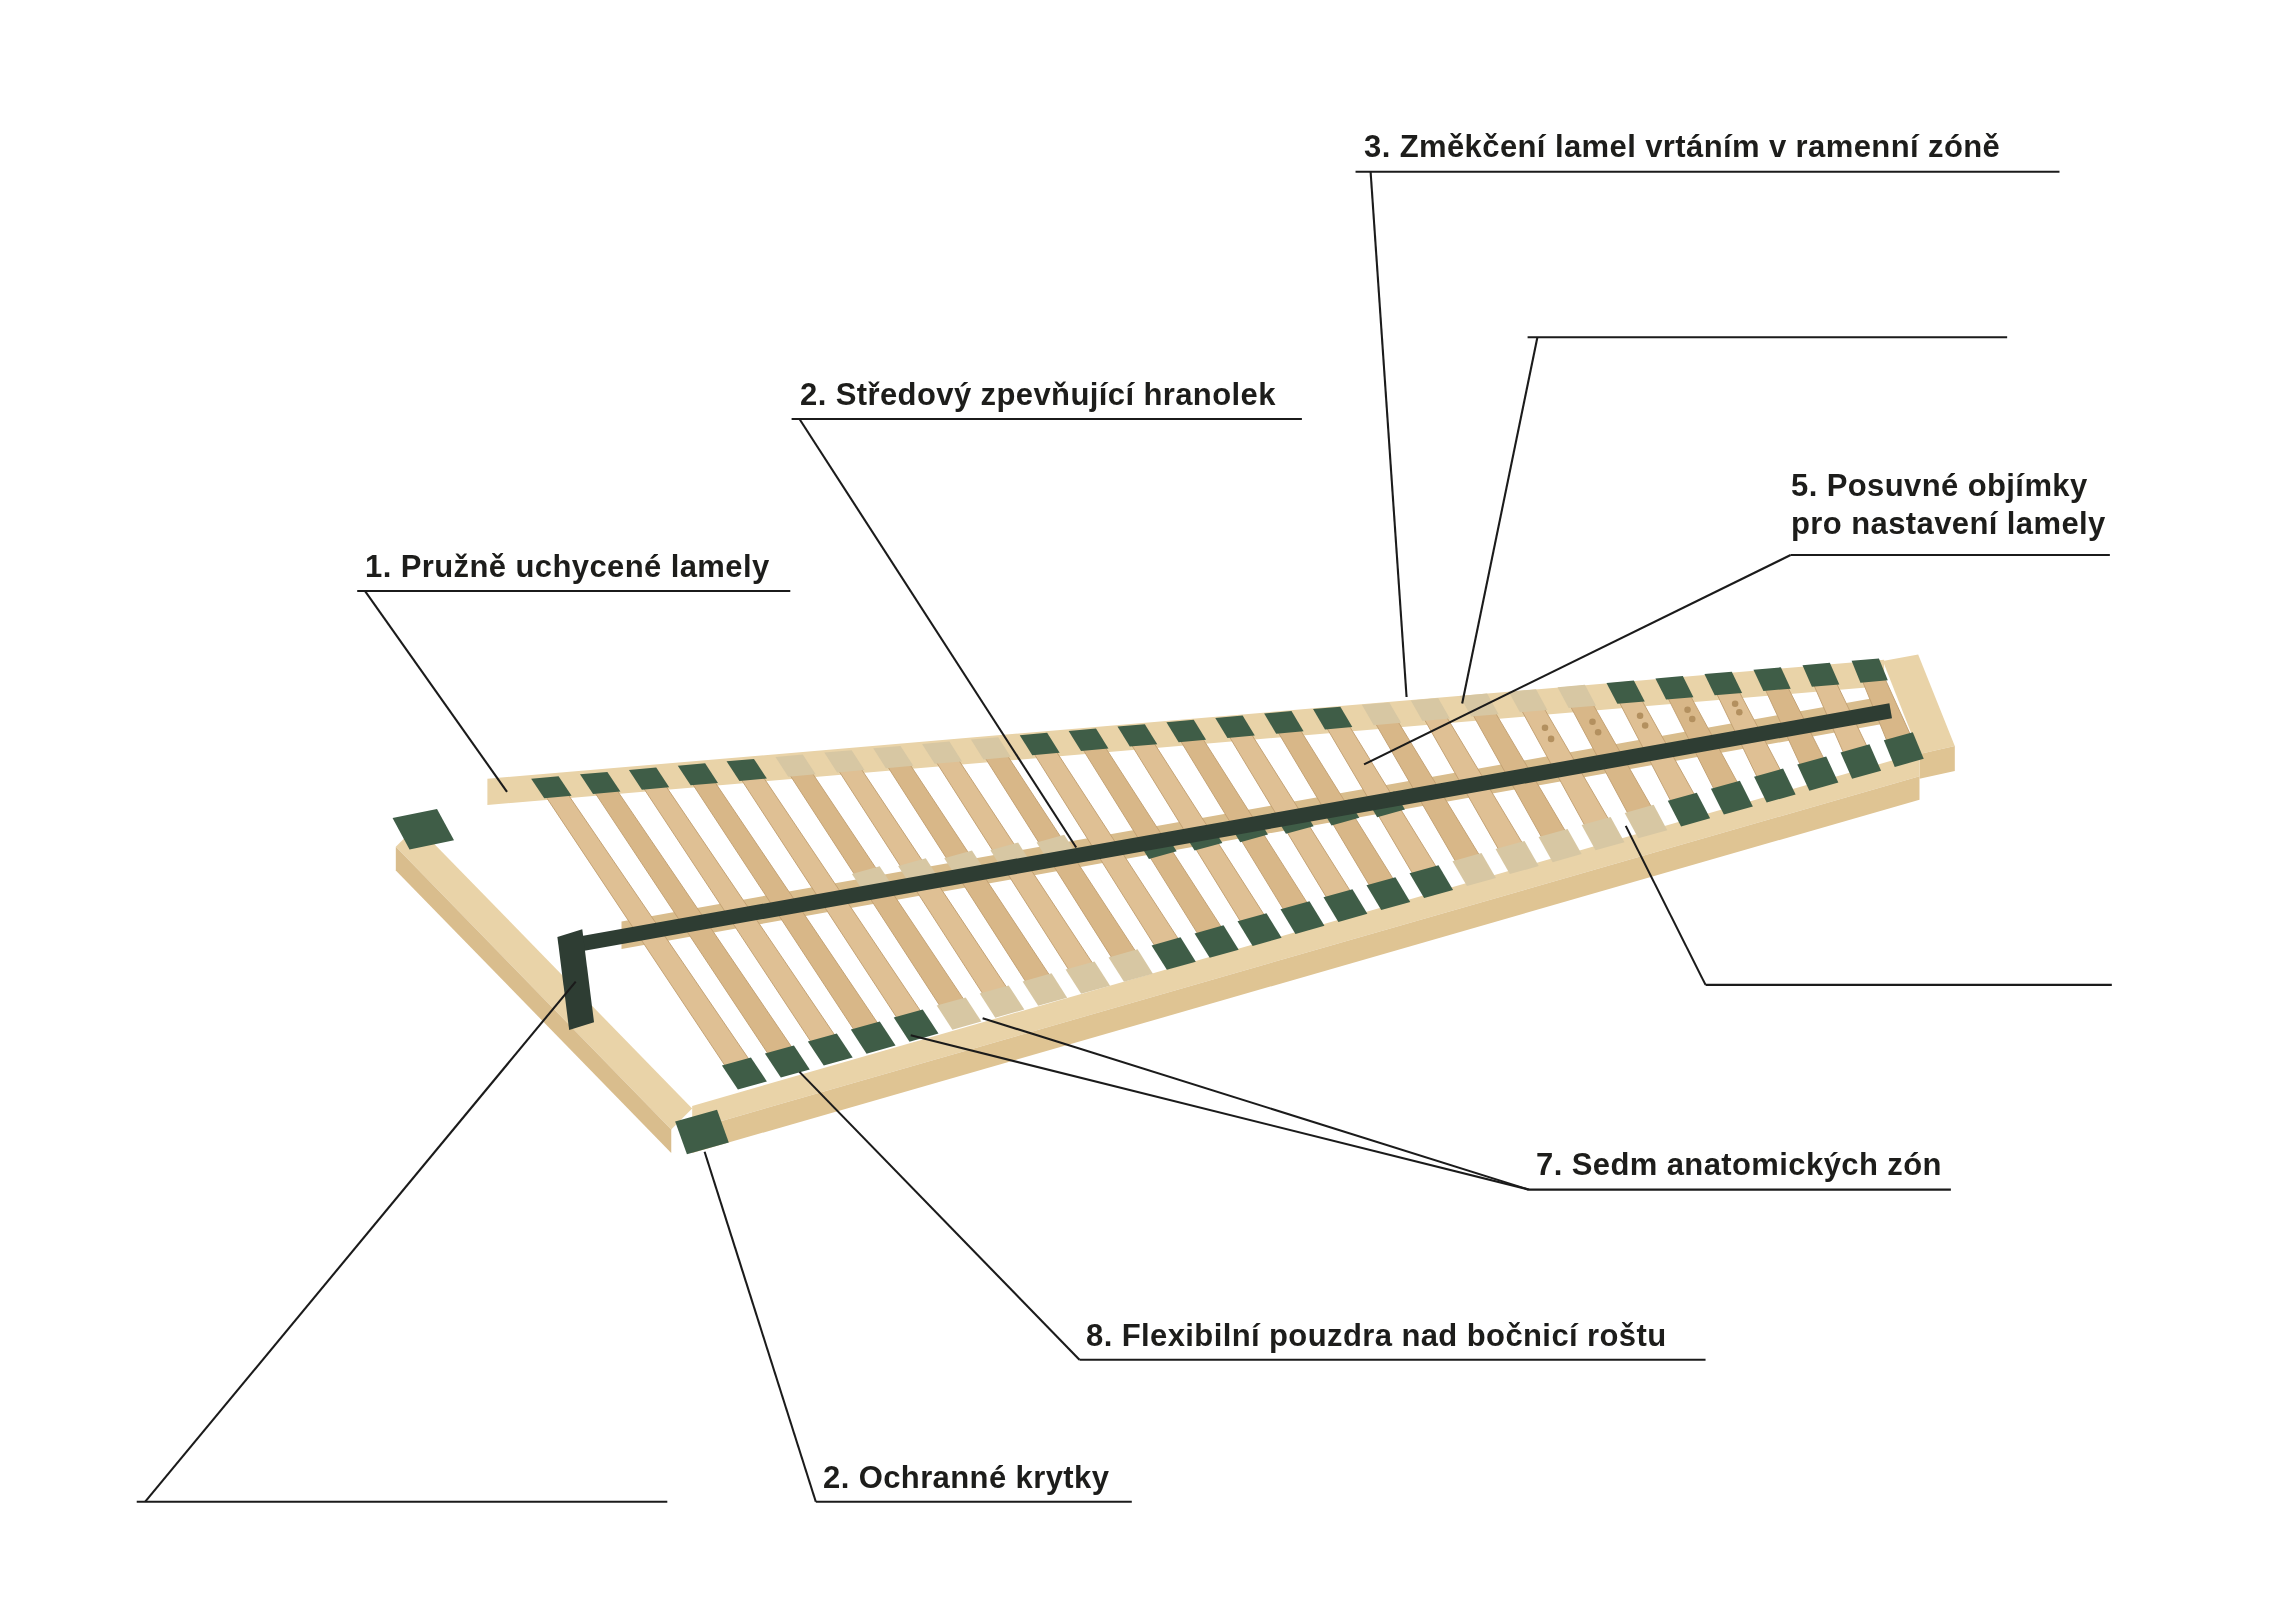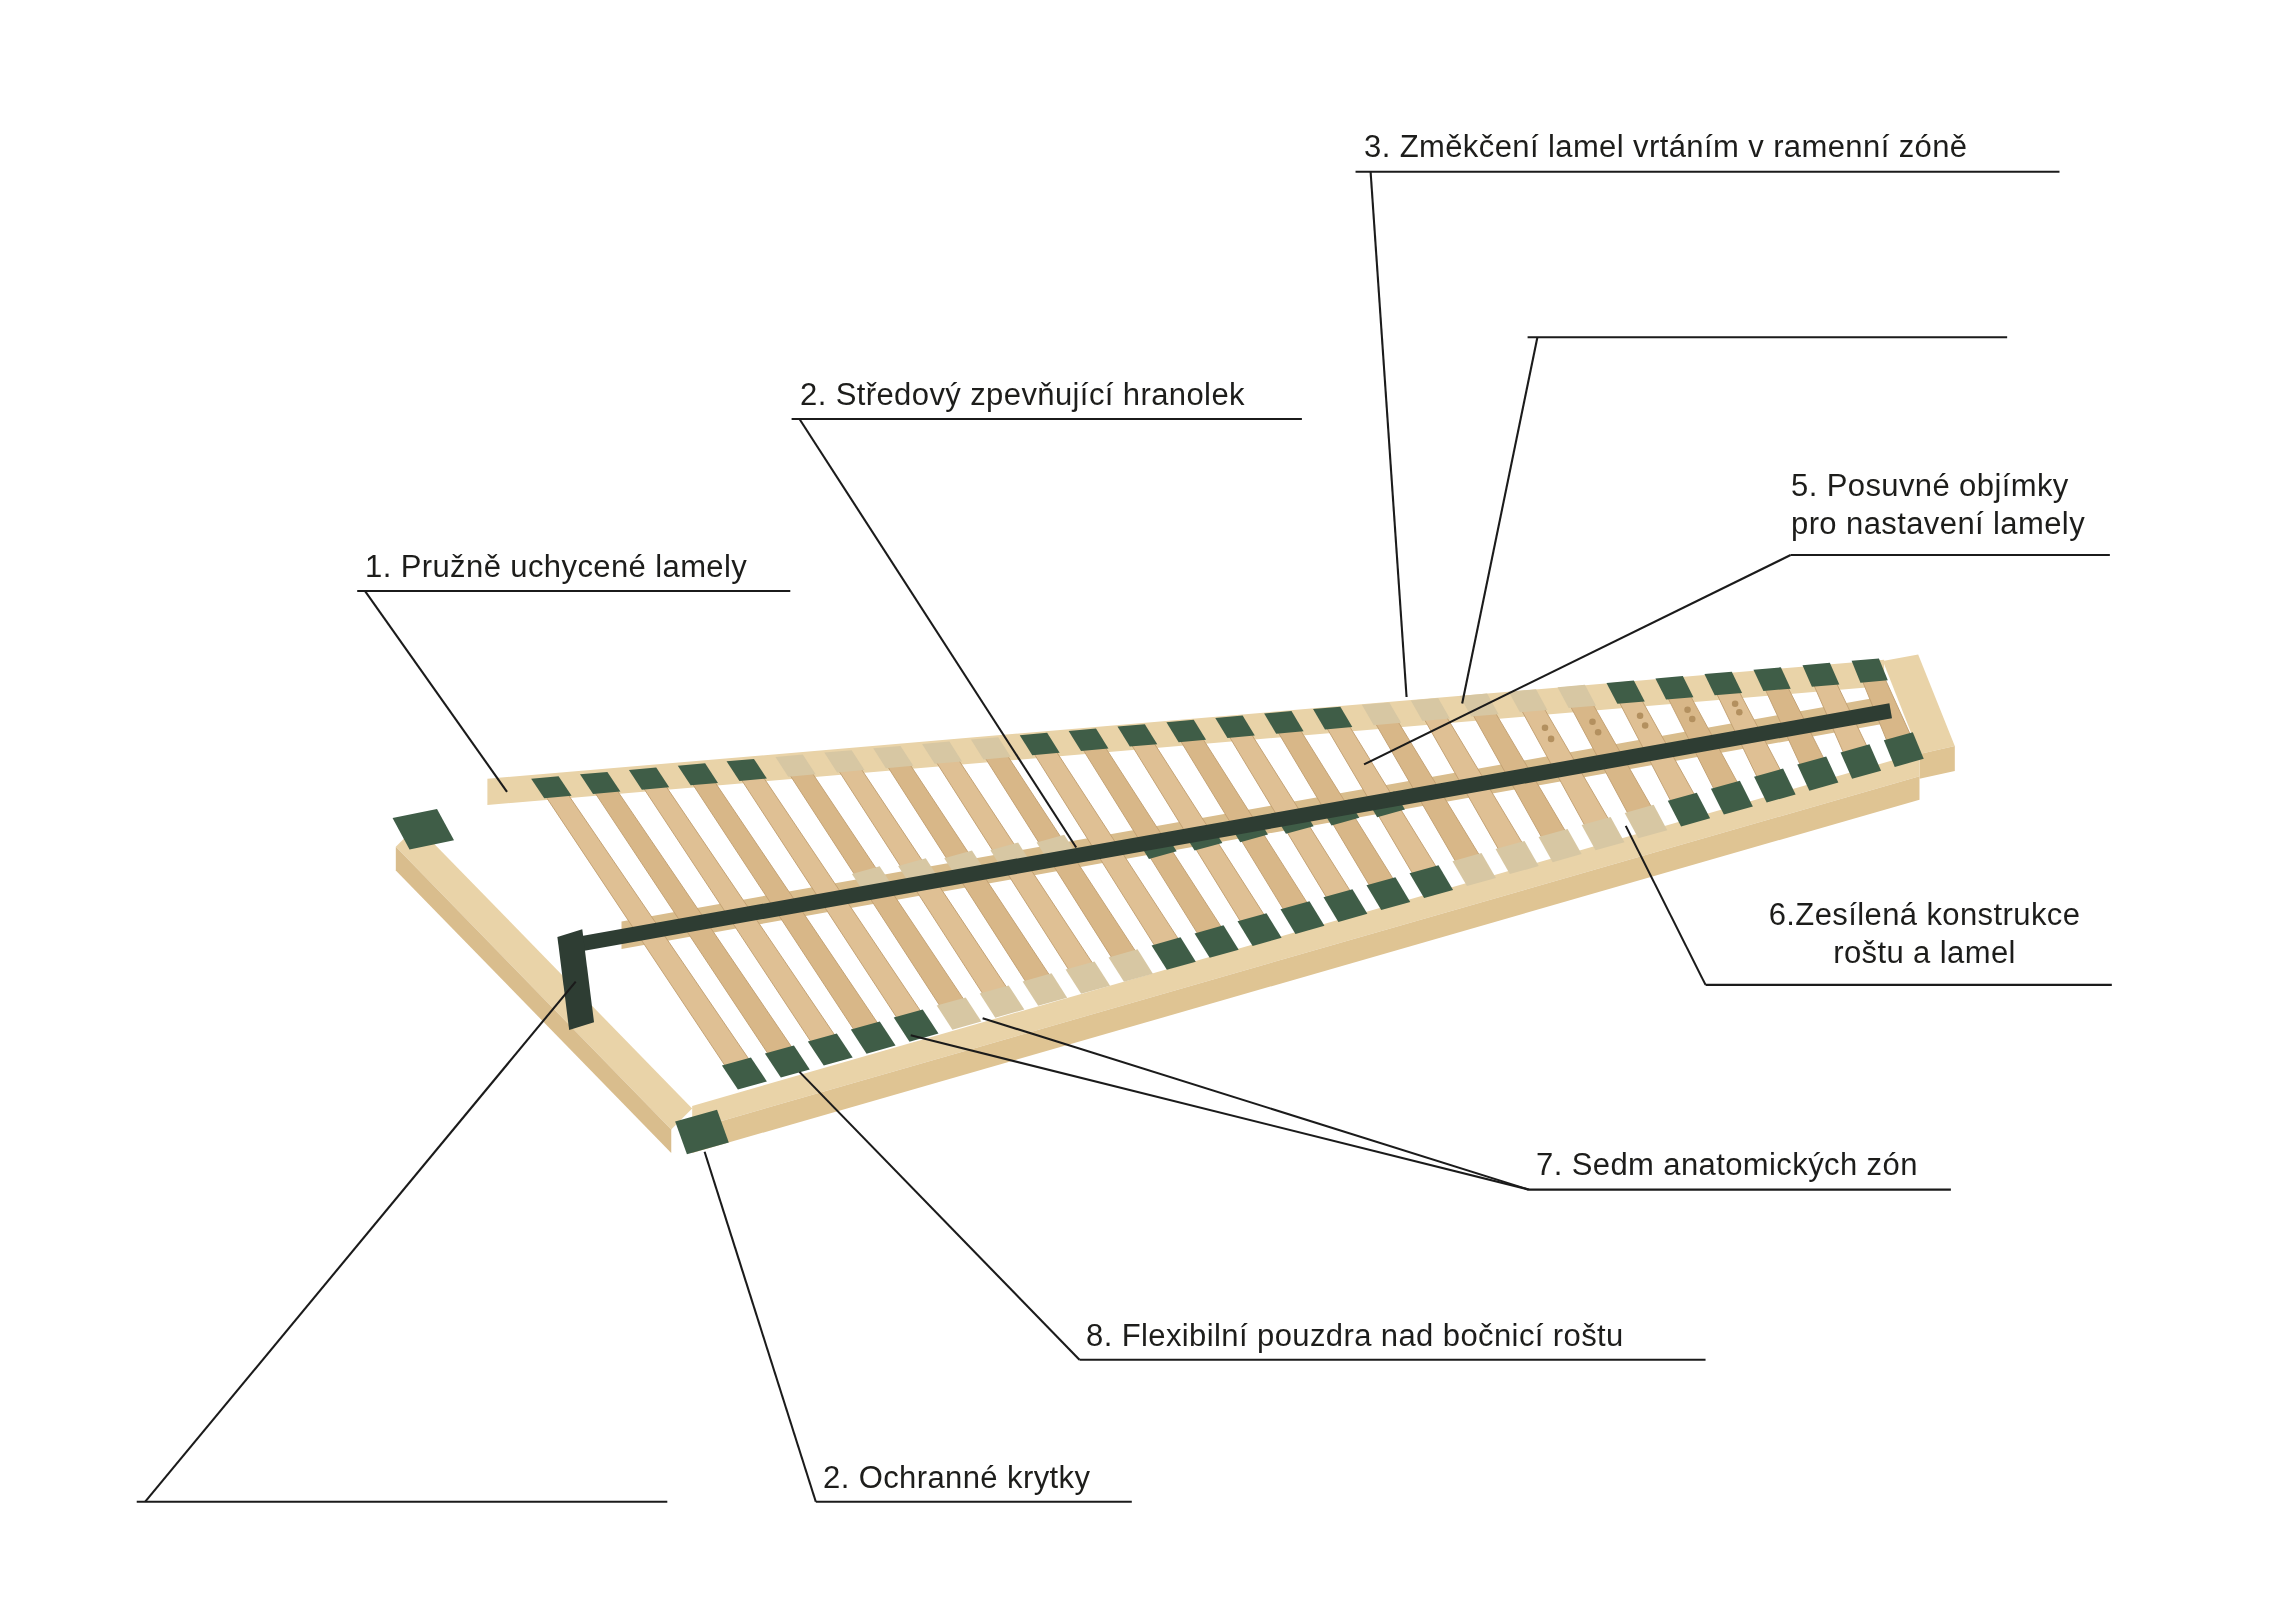--- a/index.html
+++ b/index.html
@@ -3,21 +3,21 @@
 <meta charset="utf-8">
 <style>
   html,body{margin:0;padding:0;}
   body{
     width:2295px;height:1623px;position:relative;background:#ffffff;
     font-family:"Liberation Sans",sans-serif;overflow:hidden;
   }
   #stage{position:absolute;inset:0;width:2295px;height:1623px;}
   #bed-svg{position:absolute;left:0;top:0;}
   .label{
-    position:absolute;font-size:31px;line-height:38px;font-weight:400;
+    position:absolute;font-size:31px;line-height:38px;font-weight:700;
     color:#1d1d1b;letter-spacing:0.4px;white-space:nowrap;
     font-family:"Liberation Sans",sans-serif;
   }
   .align-right{text-align:left;}
   .align-center{text-align:center;}
 </style>
 </head>
 <body>
 
 <div id="stage">
@@ -186,22 +186,18 @@
 
   <div class="label" style="left:365px;top:548px">1. Pružně uchycené lamely</div>
   <div class="label" style="left:800px;top:376px">2. Středový zpevňující hranolek</div>
   <div class="label" style="left:1364px;top:128px">3. Změkčení lamel vrtáním v ramenní zóně</div>
 
   <div class="label align-right" style="left:1791px;top:467px;width:319px">
     <div>5. Posuvné objímky</div>
     <div>pro nastavení lamely</div>
   </div>
 
-  <div class="label align-center" style="left:1728px;top:896px;width:393px">
-    <div>6.Zesílená konstrukce</div>
-    <div>roštu a lamel</div>
-  </div>
 
   <div class="label" style="left:1536px;top:1146px">7. Sedm anatomických zón</div>
   <div class="label" style="left:1086px;top:1317px">8. Flexibilní pouzdra nad bočnicí roštu</div>
   <div class="label" style="left:823px;top:1459px">2. Ochranné krytky</div>
 </div>
 
 
 </body></html>

